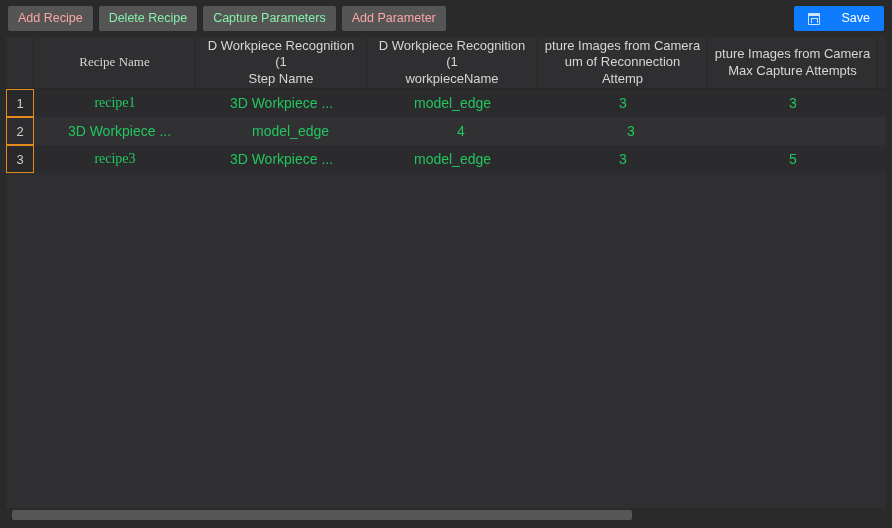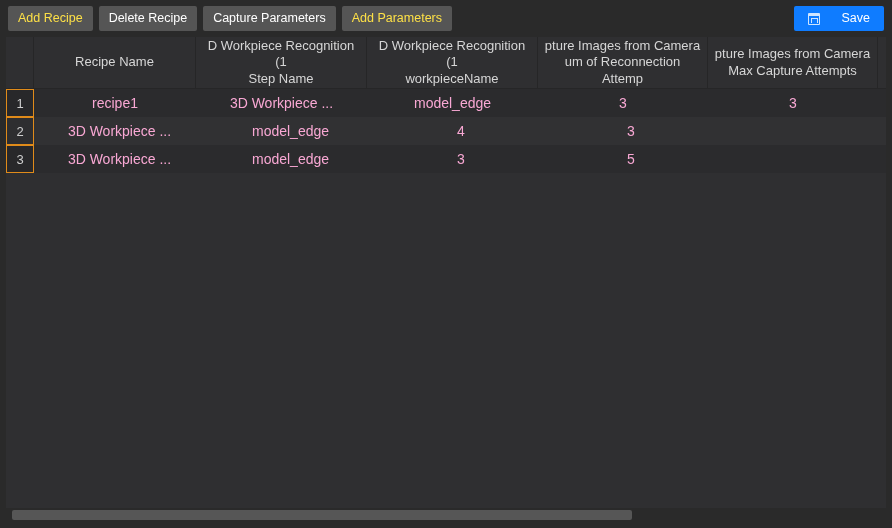--- a/index.html
+++ b/index.html
@@ -16,30 +16,30 @@
 
   
   .toolbar {
     display: flex;
     align-items: center;
     padding: 6px 8px;
     gap: 6px;
   }
   .btn {
     background: #555555;
-    color: #fde047;
+    color: #fca5a5;
     border: none;
     padding: 5px 10px;
     font-size: 12.5px;
     cursor: pointer;
     border-radius: 2px;
     line-height: 1.2;
   }
   .btn.disabled {
-    color: #ffffff;
+    color: #86efac;
     cursor: default;
   }
   .spacer { flex: 1; }
   .btn-save {
     background: #0f7cff;
     color: #fff;
     padding: 5px 14px;
     display: inline-flex;
     align-items: center;
     gap: 22px;
@@ -96,21 +96,21 @@
     align-items:center;
     justify-content:center;
     text-align:center;
     padding:4px 6px;
     color:#d6d6d6;
     font-size:13px;
     border-right:1px solid #262627;
     line-height:1.25;
     overflow:hidden;
   }
-  .col-name   { width:162px; flex:0 0 162px; }
+  .col-name   { width:162px; flex:0 0 162px;font-family:Liberation Serif, serif; }
   .col-step   { width:171px; flex:0 0 171px; }
   .col-wp     { width:171px; flex:0 0 171px; }
   .col-reconn { width:170px; flex:0 0 170px; }
   .col-max    { width:170px; flex:0 0 170px; }
 
   .data-row {
     display:flex;
     height:28px;
     align-items:stretch;
     background:#2b2b2d;
@@ -126,21 +126,21 @@
     margin:0;
     background:rgba(0,0,0,0.05);
   }
   .rowhead.first  { border-bottom-width:0.75px; }
   .rowhead.middle { border-top-width:0.75px; border-bottom-width:0.75px; }
   .rowhead.last   { border-top-width:0.75px; }
   .td {
     display:flex;
     align-items:center;
     justify-content:center;
-    color:#f9a8d4;
+    color:#22c55e;
     font-size:14px;
     padding:0 6px;
     white-space:nowrap;
   }
 
   
   .grid-scroll::-webkit-scrollbar { height:14px; }
   .grid-scroll::-webkit-scrollbar-track { background:#2a2a2a; }
   .grid-scroll::-webkit-scrollbar-thumb { background:#565656; border-radius:2px; }
   .bottom-bar{
@@ -161,21 +161,21 @@
 </style>
 </head>
 <body>
 
 <div class="app">
 
   <div class="toolbar">
     <button class="btn">Add Recipe</button>
     <button class="btn disabled">Delete Recipe</button>
     <button class="btn disabled">Capture Parameters</button>
-    <button class="btn">Add Parameters</button>
+    <button class="btn">Add Parameter</button>
     <div class="spacer"></div>
     <button class="btn btn-save">
       <span class="save-icon"></span>
       <span>Save</span>
     </button>
   </div>
 
   <div class="grid-wrap">
     <div class="grid-scroll">
       <div class="grid">
@@ -201,20 +201,21 @@
         <div class="data-row alt">
           <div class="rowhead middle">2</div>
           <div class="td col-step">3D Workpiece ...</div>
           <div class="td col-wp">model_edge</div>
           <div class="td col-reconn">4</div>
           <div class="td col-max">3</div>
         </div>
 
         <div class="data-row">
           <div class="rowhead last">3</div>
+          <div class="td col-name">recipe3</div>
           <div class="td col-step">3D Workpiece ...</div>
           <div class="td col-wp">model_edge</div>
           <div class="td col-reconn">3</div>
           <div class="td col-max">5</div>
         </div>
 
       </div>
     </div>
     <div class="bottom-bar">
       <div class="bottom-thumb"></div>

